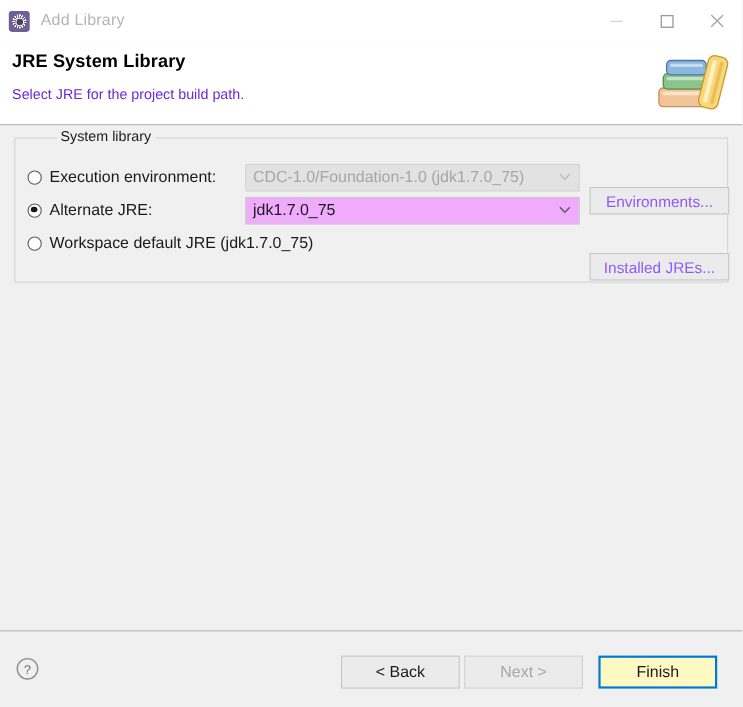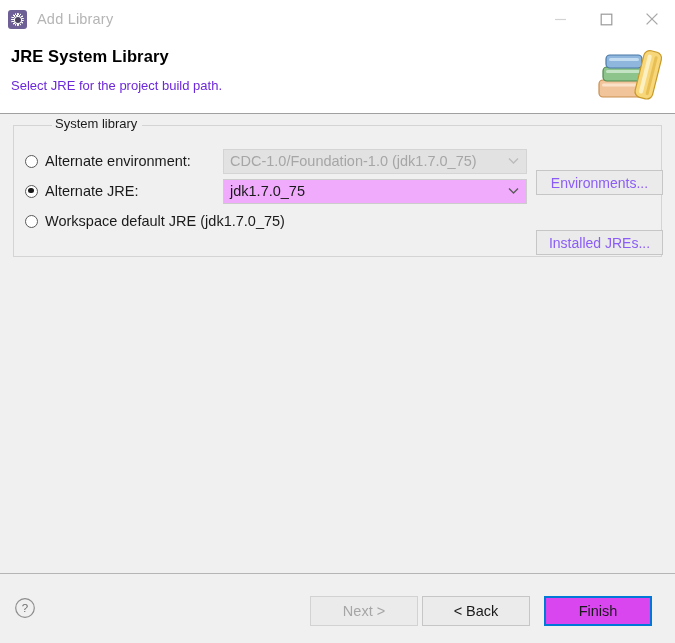--- a/index.html
+++ b/index.html
@@ -284,21 +284,21 @@
     margin-left: 4px;
     white-space: nowrap;
   }
   .dlg-btn.disabled {
     color: #a6a6a6;
     background: #ebebeb;
     border-color: #d2d2d2;
   }
   .dlg-btn.default {
     border: 2px solid #0078d7;
-    background: #d946ef;
+    background: #fef9c3;
     margin-left: 14px;
     margin-right: 10px;
   }
 </style>
 </head>
 <body>
 
 <div class="dialog">
 
   <div class="titlebar">
@@ -351,21 +351,21 @@
   </div>
 
   <div class="body-area">
 
     <div class="groupbox">
       <div class="group-legend">System library</div>
 
       <div class="row row-exec">
         <label class="radio-label">
           <span class="radio"></span>
-          <span class="radio-text">Alternate environment:</span>
+          <span class="radio-text">Execution environment:</span>
         </label>
         <div class="combo disabled">
           <span class="combo-text">CDC-1.0/Foundation-1.0 (jdk1.7.0_75)</span>
           <span class="combo-arrow">
             <svg width="11" height="8" viewBox="0 0 11 8">
               <polyline points="1,1.5 5.5,6 10,1.5" fill="none" stroke="#bbbbbb" stroke-width="1.3"></polyline>
             </svg>
           </span>
         </div>
         <div class="side-btn" style="top:22px">Environments...</div>
@@ -399,19 +399,19 @@
 
   <div class="footer">
     <div class="help-btn">
       <svg width="22" height="22" viewBox="0 0 22 22">
         <circle cx="11" cy="11" r="9.3" fill="none" stroke="#8d8d8d" stroke-width="1.2"></circle>
         <text x="11" y="15.4" text-anchor="middle" font-family="Liberation Sans, sans-serif" font-size="11.5" fill="#6f6f6f">?</text>
       </svg>
     </div>
 
     <div class="btnrow">
+      <div class="dlg-btn">&lt; Back</div>
       <div class="dlg-btn disabled">Next &gt;</div>
-      <div class="dlg-btn">&lt; Back</div>
       <div class="dlg-btn default">Finish</div>
     </div>
   </div>
 
 </div>
 
 </body></html>

